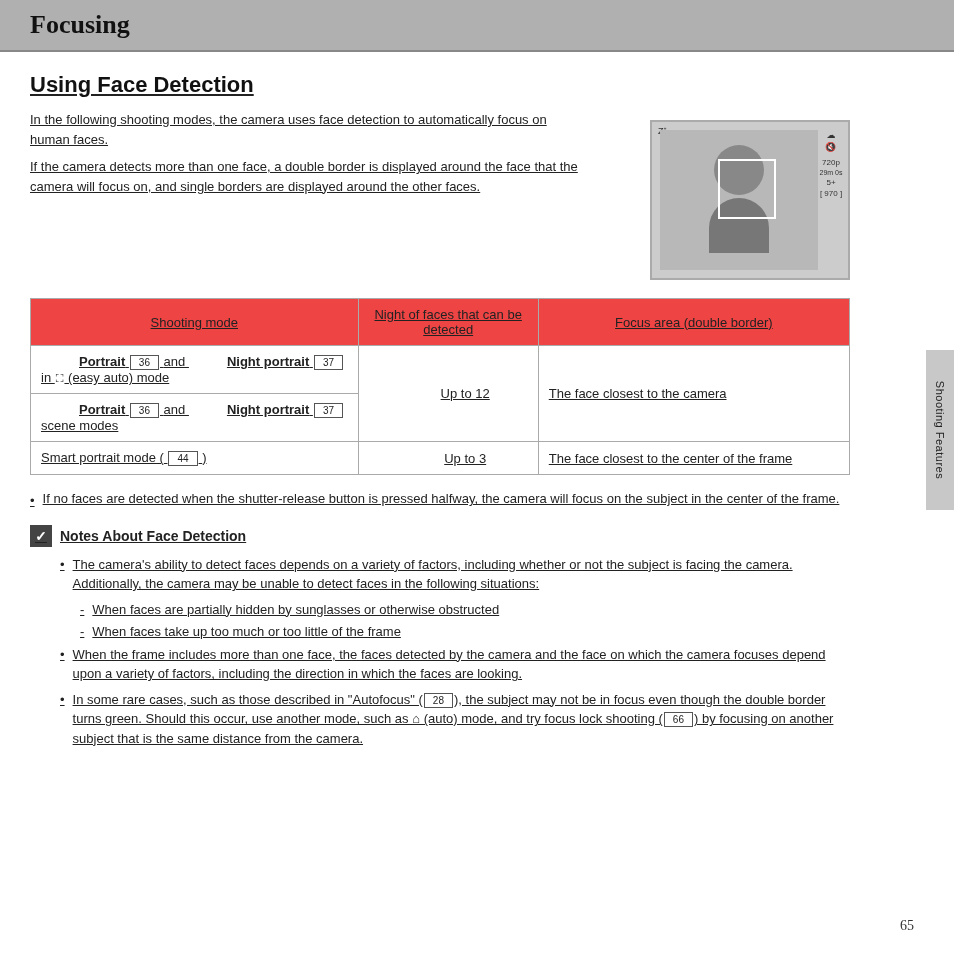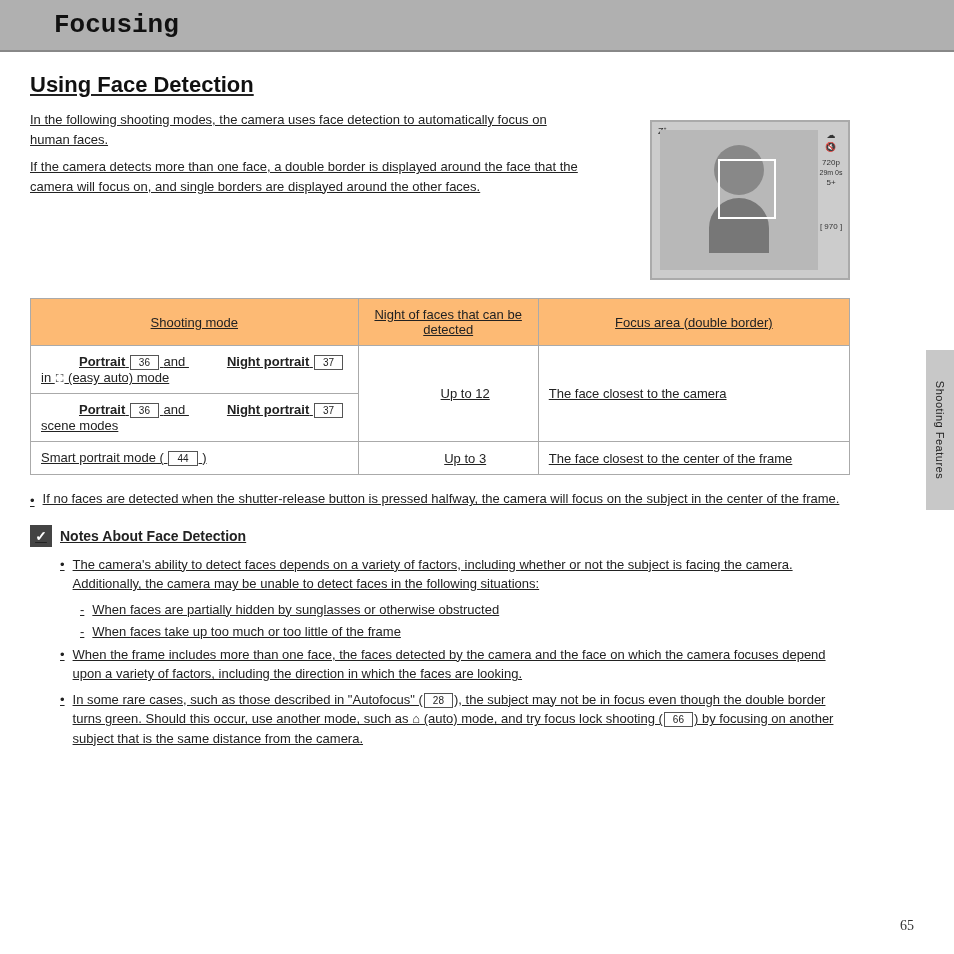--- a/index.html
+++ b/index.html
@@ -17,22 +17,21 @@
     
     .header-bar {
       background: #b0b0b0;
       padding: 10px 30px 10px 30px;
       border-bottom: 2px solid #888;
     }
     .header-bar h1 {
       font-size: 26px;
       font-weight: bold;
       color: #111;
-      font-family: Liberation Mono, monospace;
-      margin-left: 24px;
+      font-family: Liberation Serif, serif;
     }
 
     
     .main-content {
       padding: 20px 30px 20px 30px;
       max-width: 880px;
       text-decoration: underline;
     }
 
     .section-title {
@@ -152,21 +151,21 @@
       font-size: 13px;
     }
 
     .detection-table th, .detection-table td {
       border: 1px solid #aaa;
       padding: 8px 10px;
       vertical-align: middle;
     }
 
     .detection-table thead th {
-      background: #fdba74;
+      background: #ef4444;
       font-weight: normal;
       text-align: center;
       font-size: 13px;
     }
 
     .detection-table tbody td {
       background: #fff;
     }
 
     .detection-table tbody td:first-child {
@@ -326,21 +325,21 @@
           <div class="lcd-body"></div>
           <div class="focus-box"></div>
         </div>
       </div>
       <div class="lcd-right-icons">
         <span>☁</span>
         <span>🔇</span>
         <span style="font-size:8px;margin-top:4px;">720p</span>
         <span style="font-size:7px;">29m 0s</span>
         <span style="font-size:8px;">5+</span>
-        <span style="font-size:8px;margin-top:33px;">[ 970 ]</span>
+        <span style="font-size:8px;">[ 970 ]</span>
       </div>
     </div>
   </div>
 
   <table class="detection-table">
     <thead>
       <tr>
         <th class="col-shooting">
           <span>Shooting mode</span>
         </th>

